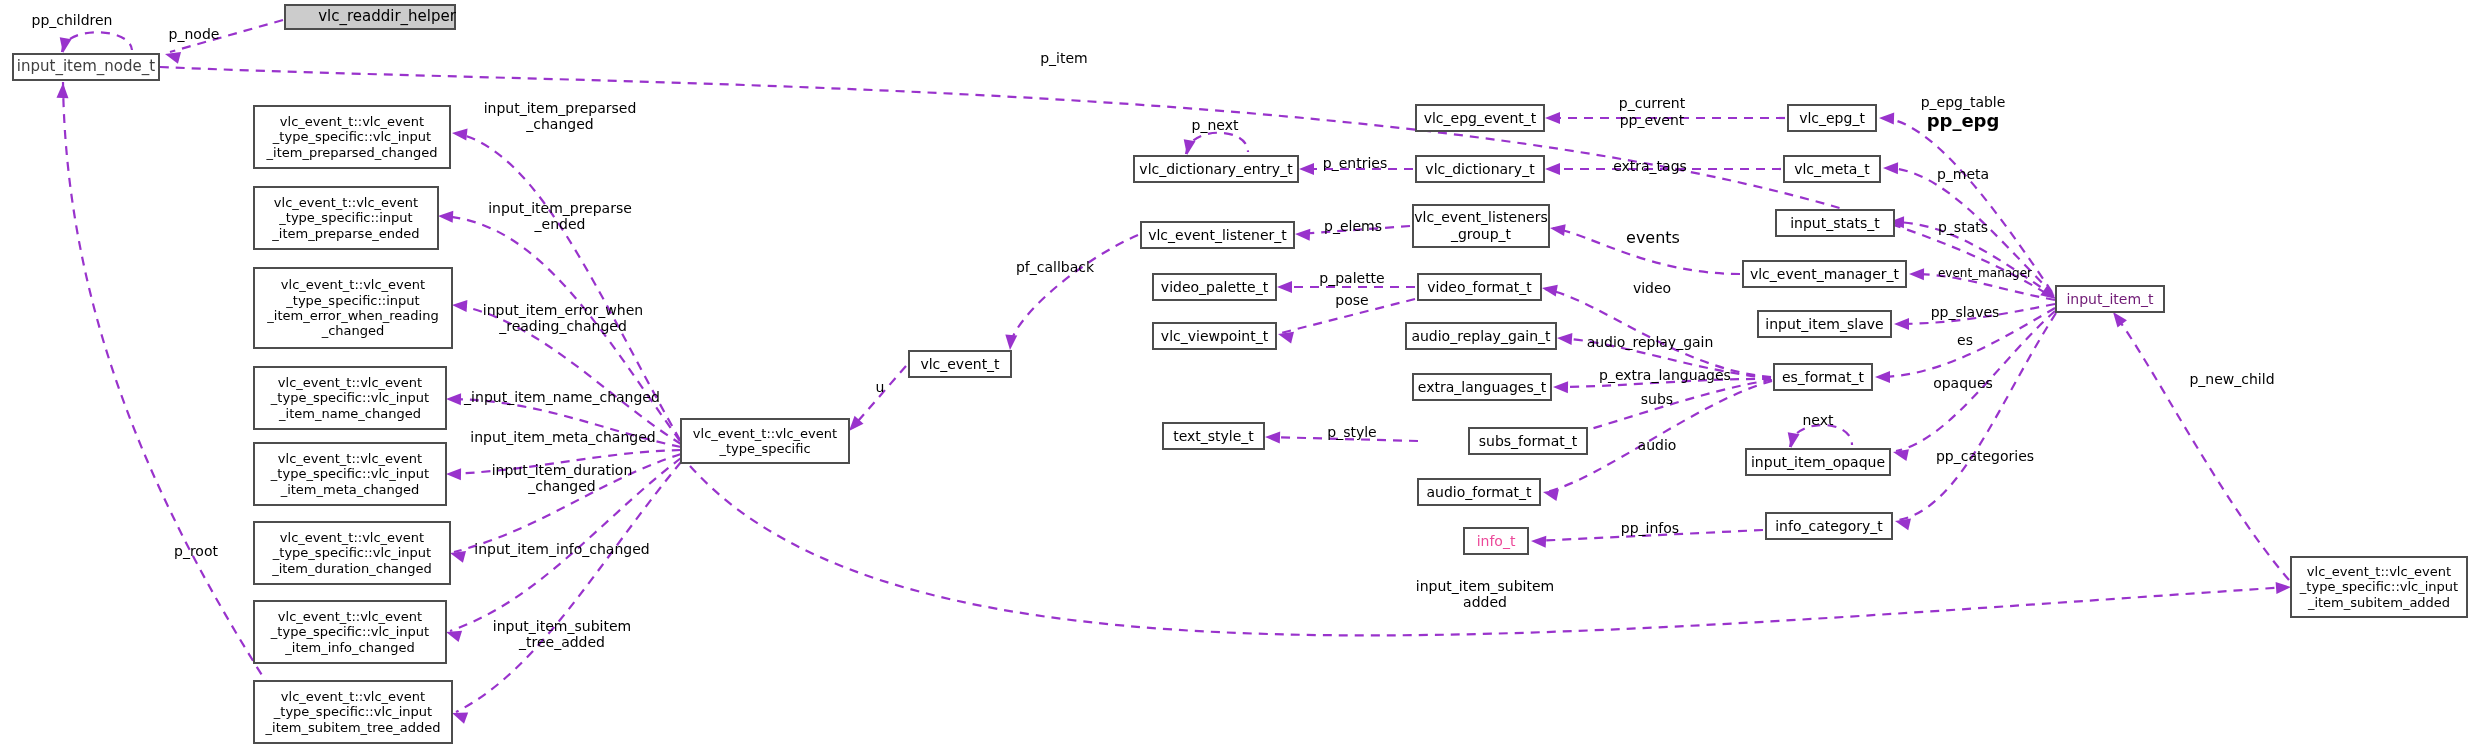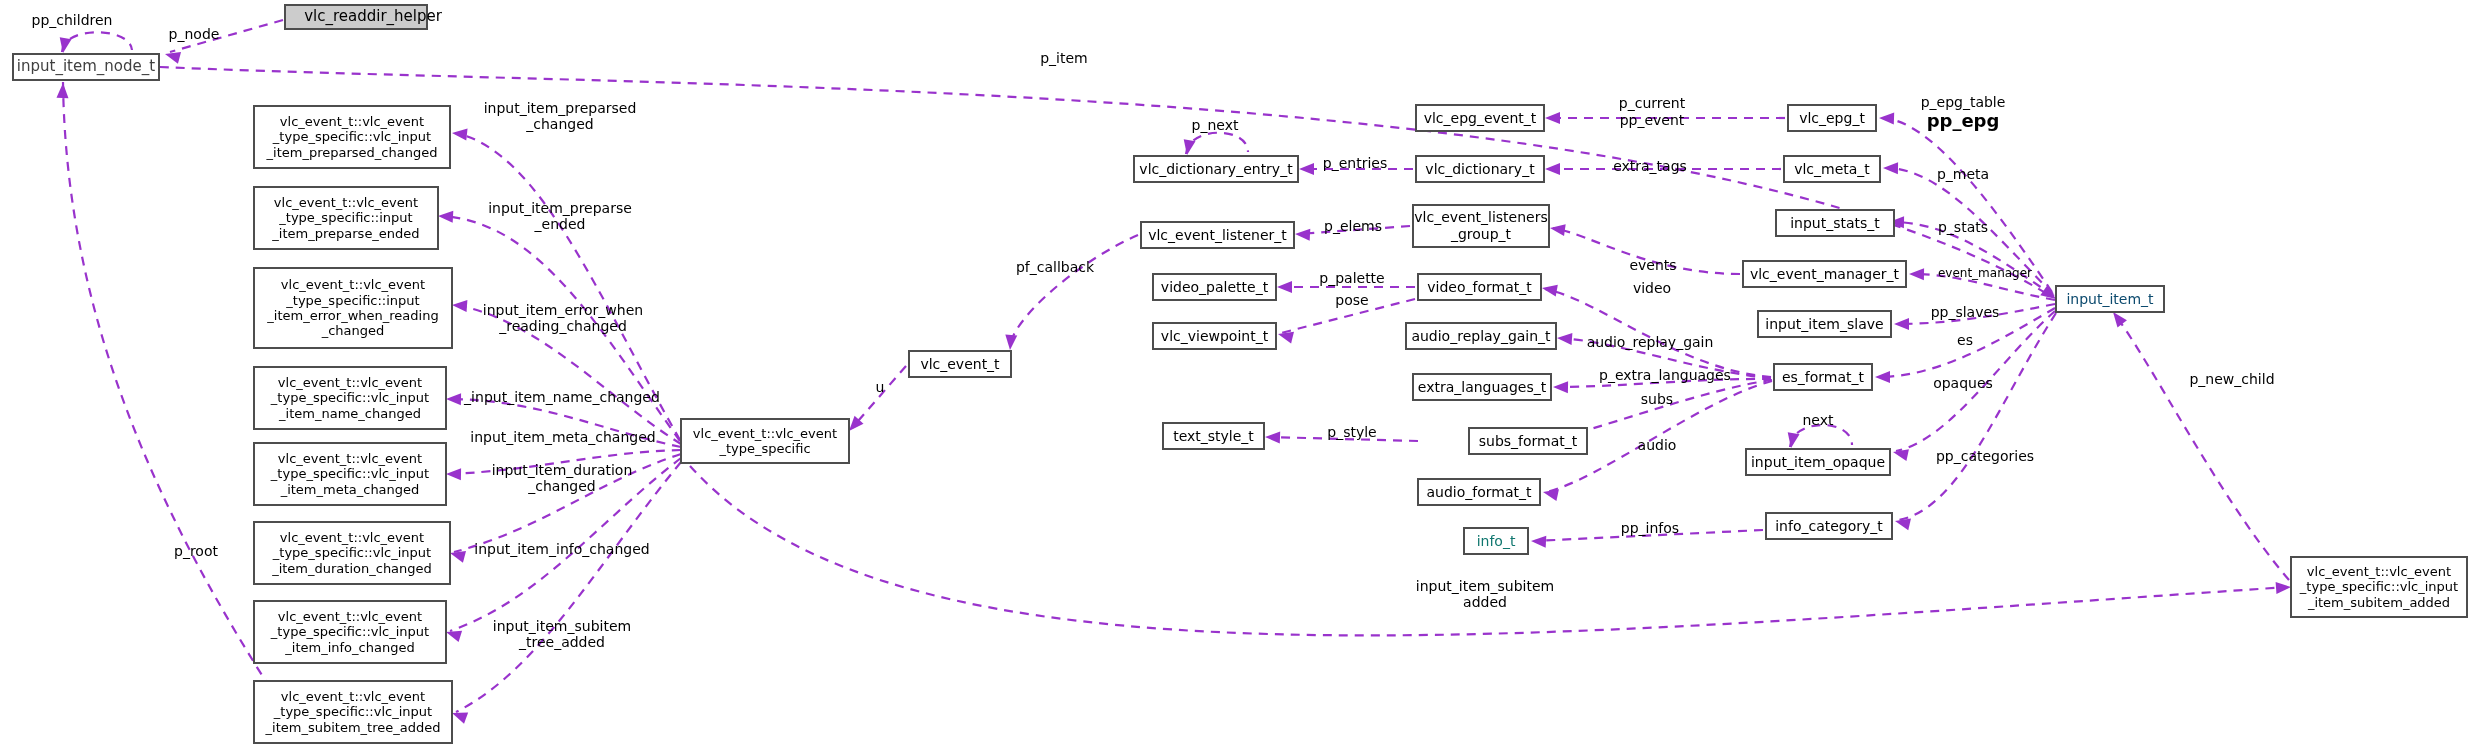--- a/index.html
+++ b/index.html
@@ -144,41 +144,41 @@
     <div class="elabel" style="left: 1055px; top: 259px; font-size: 14px;">pf_callback</div>
     <div class="elabel" style="left: 1215px; top: 117px; font-size: 14px;">p_next</div>
     <div class="elabel" style="left: 1355px; top: 155px; font-size: 14px;">p_entries</div>
     <div class="elabel" style="left: 1353px; top: 218px; font-size: 14px;">p_elems</div>
     <div class="elabel" style="left: 1352px; top: 270px; font-size: 14px;">p_palette</div>
     <div class="elabel" style="left: 1352px; top: 292px; font-size: 14px;">pose</div>
     <div class="elabel" style="left: 1352px; top: 424px; font-size: 14px;">p_style</div>
     <div class="elabel" style="left: 1652px; top: 95px; font-size: 14px;">p_current</div>
     <div class="elabel" style="left: 1652px; top: 112px; font-size: 14px;">pp_event</div>
     <div class="elabel" style="left: 1650px; top: 158px; font-size: 14px;">extra_tags</div>
-    <div class="elabel" style="left: 1653px; top: 229px; font-size: 14px; margin-top: 28px;">events</div>
+    <div class="elabel" style="left: 1653px; top: 229px; font-size: 16px;">events</div>
     <div class="elabel" style="left: 1652px; top: 280px; font-size: 14px;">video</div>
     <div class="elabel" style="left: 1650px; top: 334px; font-size: 14px;">audio_replay_gain</div>
     <div class="elabel" style="left: 1665px; top: 367px; font-size: 14px;">p_extra_languages</div>
     <div class="elabel" style="left: 1657px; top: 391px; font-size: 14px;">subs</div>
     <div class="elabel" style="left: 1657px; top: 437px; font-size: 14px;">audio</div>
     <div class="elabel" style="left: 1650px; top: 520px; font-size: 14px;">pp_infos</div>
     <div class="elabel" style="left: 1818px; top: 412px; font-size: 14px;">next</div>
     <div class="elabel" style="left: 1963px; top: 94px; font-size: 14px;">p_epg_table</div>
     <div class="elabel" style="left: 1963px; top: 111px; font-size: 18px; font-weight: bold;">pp_epg</div>
     <div class="elabel" style="left: 1963px; top: 166px; font-size: 14px;">p_meta</div>
     <div class="elabel" style="left: 1963px; top: 219px; font-size: 14px;">p_stats</div>
     <div class="elabel" style="left: 1985px; top: 267px; font-size: 12px;">event_manager</div>
     <div class="elabel" style="left: 1965px; top: 304px; font-size: 14px;">pp_slaves</div>
     <div class="elabel" style="left: 1965px; top: 332px; font-size: 14px;">es</div>
     <div class="elabel" style="left: 1963px; top: 375px; font-size: 14px;">opaques</div>
     <div class="elabel" style="left: 1985px; top: 448px; font-size: 14px;">pp_categories</div>
     <div class="elabel" style="left: 2232px; top: 371px; font-size: 14px;">p_new_child</div>
     <div class="elabel" style="left: 1485px; top: 578px; font-size: 14px;">input_item_subitem
  added</div>
-    <div class="node hl" style="left: 284px; top: 4px; width: 144px; height: 26px; font-size: 15px; border-color: rgb(77, 77, 77); color: rgb(0, 0, 0); padding-left: 40px;"><span>vlc_readdir_helper</span></div>
+    <div class="node hl" style="left: 284px; top: 4px; width: 172px; height: 26px; font-size: 15px; border-color: rgb(77, 77, 77); color: rgb(0, 0, 0); padding-left: 40px;"><span>vlc_readdir_helper</span></div>
     <div class="node" style="left: 12px; top: 53px; width: 148px; height: 28px; font-size: 15px; border-color: rgb(77, 77, 77); color: #404040;"><span>input_item_node_t</span></div>
     <div class="node" style="left: 253px; top: 105px; width: 198px; height: 64px; font-size: 13px; border-color: rgb(77, 77, 77); color: rgb(0, 0, 0);"><span>vlc_event_t::vlc_event
 _type_specific::vlc_input
 _item_preparsed_changed</span></div>
     <div class="node" style="left: 253px; top: 186px; width: 186px; height: 64px; font-size: 13px; border-color: rgb(77, 77, 77); color: rgb(0, 0, 0);"><span>vlc_event_t::vlc_event
 _type_specific::input
 _item_preparse_ended</span></div>
     <div class="node" style="left: 253px; top: 267px; width: 200px; height: 82px; font-size: 13px; border-color: rgb(77, 77, 77); color: rgb(0, 0, 0);"><span>vlc_event_t::vlc_event
 _type_specific::input
 _item_error_when_reading
@@ -208,26 +208,26 @@
     <div class="node" style="left: 1162px; top: 422px; width: 103px; height: 28px; font-size: 14px; border-color: rgb(77, 77, 77); color: rgb(0, 0, 0);"><span>text_style_t</span></div>
     <div class="node" style="left: 1415px; top: 104px; width: 130px; height: 28px; font-size: 14px; border-color: rgb(77, 77, 77); color: rgb(0, 0, 0);"><span>vlc_epg_event_t</span></div>
     <div class="node" style="left: 1415px; top: 155px; width: 130px; height: 28px; font-size: 14px; border-color: rgb(77, 77, 77); color: rgb(0, 0, 0);"><span>vlc_dictionary_t</span></div>
     <div class="node" style="left: 1412px; top: 204px; width: 138px; height: 44px; font-size: 14px; border-color: rgb(77, 77, 77); color: rgb(0, 0, 0);"><span>vlc_event_listeners
 _group_t</span></div>
     <div class="node" style="left: 1417px; top: 273px; width: 125px; height: 28px; font-size: 14px; border-color: rgb(77, 77, 77); color: rgb(0, 0, 0);"><span>video_format_t</span></div>
     <div class="node" style="left: 1405px; top: 322px; width: 152px; height: 28px; font-size: 14px; border-color: rgb(77, 77, 77); color: rgb(0, 0, 0);"><span>audio_replay_gain_t</span></div>
     <div class="node" style="left: 1412px; top: 373px; width: 140px; height: 28px; font-size: 14px; border-color: rgb(77, 77, 77); color: rgb(0, 0, 0);"><span>extra_languages_t</span></div>
     <div class="node" style="left: 1420px; top: 427px; width: 120px; height: 28px; font-size: 14px; border-color: rgb(77, 77, 77); color: rgb(0, 0, 0); margin-left: 48px;"><span>subs_format_t</span></div>
     <div class="node" style="left: 1417px; top: 478px; width: 124px; height: 28px; font-size: 14px; border-color: rgb(77, 77, 77); color: rgb(0, 0, 0);"><span>audio_format_t</span></div>
-    <div class="node" style="left: 1463px; top: 527px; width: 66px; height: 28px; font-size: 14px; border-color: rgb(77, 77, 77); color: #0f766e;"><span>info_t</span></div>
+    <div class="node" style="left: 1463px; top: 527px; width: 66px; height: 28px; font-size: 14px; border-color: rgb(77, 77, 77); color: #ec4899;"><span>info_t</span></div>
     <div class="node" style="left: 1787px; top: 104px; width: 90px; height: 28px; font-size: 14px; border-color: rgb(77, 77, 77); color: rgb(0, 0, 0);"><span>vlc_epg_t</span></div>
     <div class="node" style="left: 1783px; top: 155px; width: 98px; height: 28px; font-size: 14px; border-color: rgb(77, 77, 77); color: rgb(0, 0, 0);"><span>vlc_meta_t</span></div>
     <div class="node" style="left: 1775px; top: 209px; width: 120px; height: 28px; font-size: 14px; border-color: rgb(77, 77, 77); color: rgb(0, 0, 0);"><span>input_stats_t</span></div>
     <div class="node" style="left: 1742px; top: 260px; width: 165px; height: 28px; font-size: 14px; border-color: rgb(77, 77, 77); color: rgb(0, 0, 0);"><span>vlc_event_manager_t</span></div>
     <div class="node" style="left: 1757px; top: 310px; width: 135px; height: 28px; font-size: 14px; border-color: rgb(77, 77, 77); color: rgb(0, 0, 0);"><span>input_item_slave</span></div>
     <div class="node" style="left: 1773px; top: 363px; width: 100px; height: 28px; font-size: 14px; border-color: rgb(77, 77, 77); color: rgb(0, 0, 0);"><span>es_format_t</span></div>
     <div class="node" style="left: 1745px; top: 448px; width: 146px; height: 28px; font-size: 14px; border-color: rgb(77, 77, 77); color: rgb(0, 0, 0);"><span>input_item_opaque</span></div>
     <div class="node" style="left: 1765px; top: 512px; width: 128px; height: 28px; font-size: 14px; border-color: rgb(77, 77, 77); color: rgb(0, 0, 0);"><span>info_category_t</span></div>
-    <div class="node" style="left: 2055px; top: 285px; width: 110px; height: 28px; font-size: 14px; border-color: rgb(77, 77, 77); color: #0c4a6e;"><span>input_item_t</span></div>
+    <div class="node" style="left: 2055px; top: 285px; width: 110px; height: 28px; font-size: 14px; border-color: rgb(77, 77, 77); color: #701a75;"><span>input_item_t</span></div>
     <div class="node" style="left: 2290px; top: 556px; width: 178px; height: 62px; font-size: 13px; border-color: rgb(77, 77, 77); color: rgb(0, 0, 0);"><span>vlc_event_t::vlc_event
 _type_specific::vlc_input
 _item_subitem_added</span></div>
   </div>
 
 </body></html>

